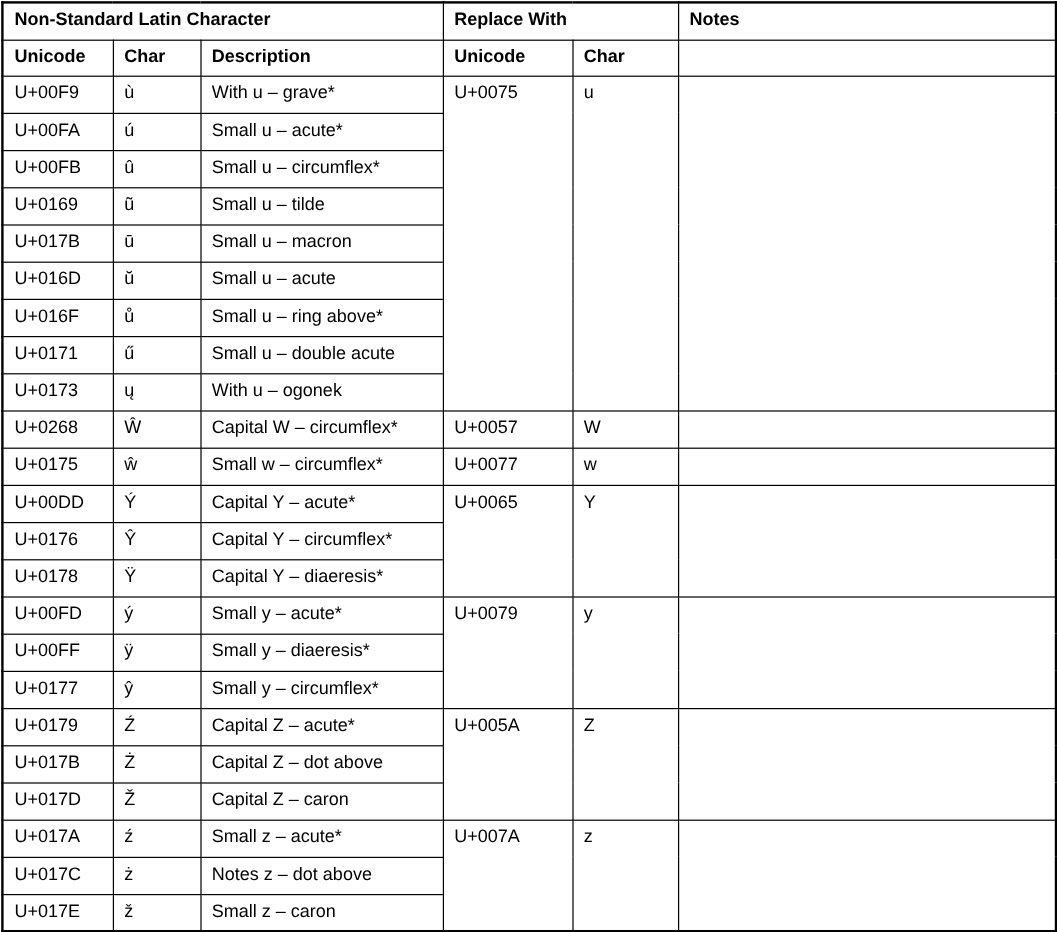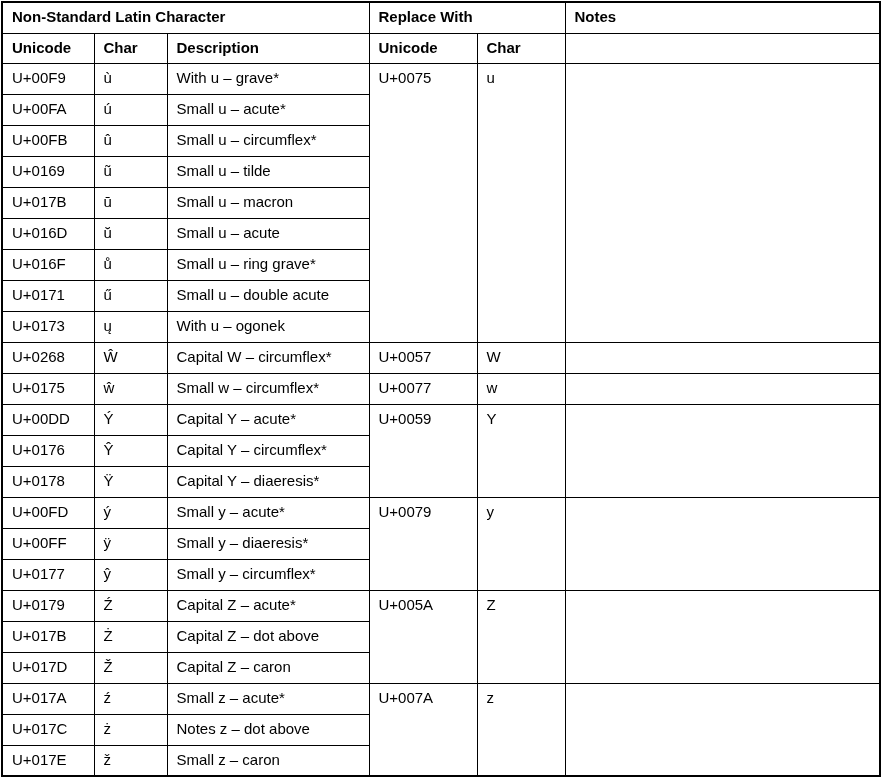--- a/index.html
+++ b/index.html
@@ -110,21 +110,21 @@
           <td>Small u – macron</td>
         </tr>
         <tr>
           <td>U+016D</td>
           <td>ŭ</td>
           <td>Small u – acute</td>
         </tr>
         <tr>
           <td>U+016F</td>
           <td>ů</td>
-          <td>Small u – ring grave*</td>
+          <td>Small u – ring above*</td>
         </tr>
         <tr>
           <td>U+0171</td>
           <td>ű</td>
           <td>Small u – double acute</td>
         </tr>
         <tr>
           <td>U+0173</td>
           <td>ų</td>
           <td>With u – ogonek</td>
@@ -142,21 +142,21 @@
           <td>ŵ</td>
           <td>Small w – circumflex*</td>
           <td>U+0077</td>
           <td>w</td>
           <td></td>
         </tr>
         <tr>
           <td>U+00DD</td>
           <td>Ý</td>
           <td>Capital Y – acute*</td>
-          <td rowspan="3">U+0059</td>
+          <td rowspan="3">U+0065</td>
           <td rowspan="3">Y</td>
           <td rowspan="3"></td>
         </tr>
         <tr>
           <td>U+0176</td>
           <td>Ŷ</td>
           <td>Capital Y – circumflex*</td>
         </tr>
         <tr>
           <td>U+0178</td>

